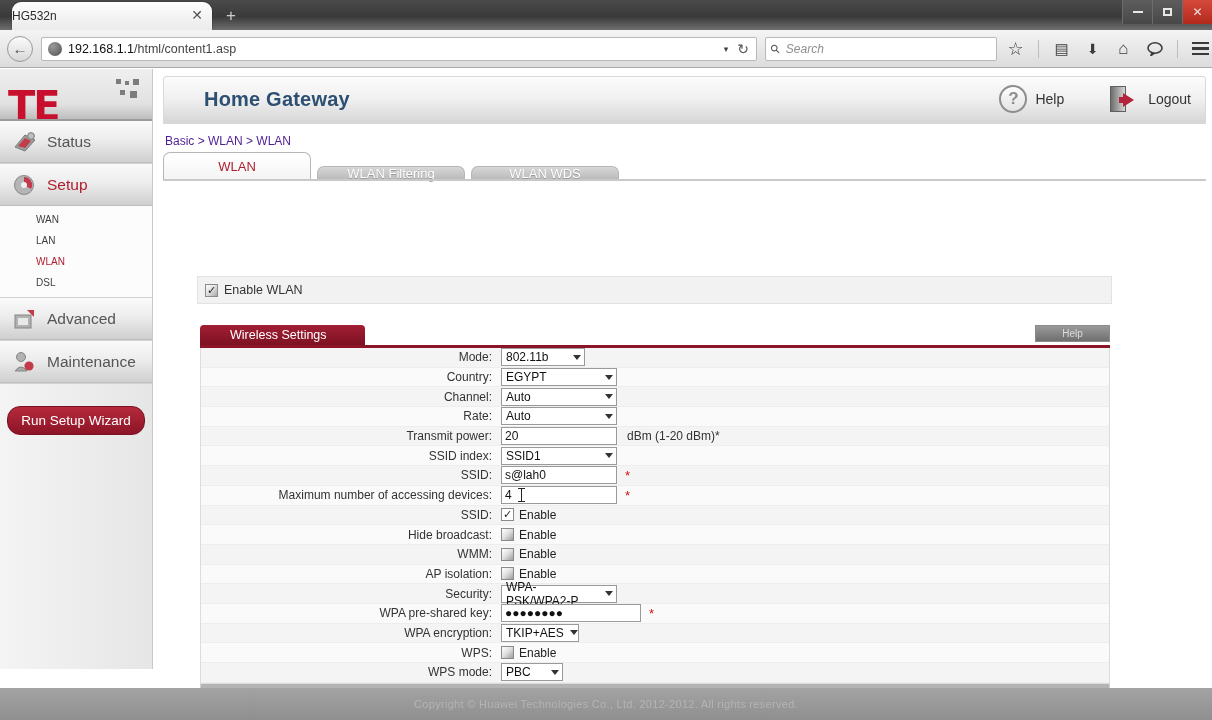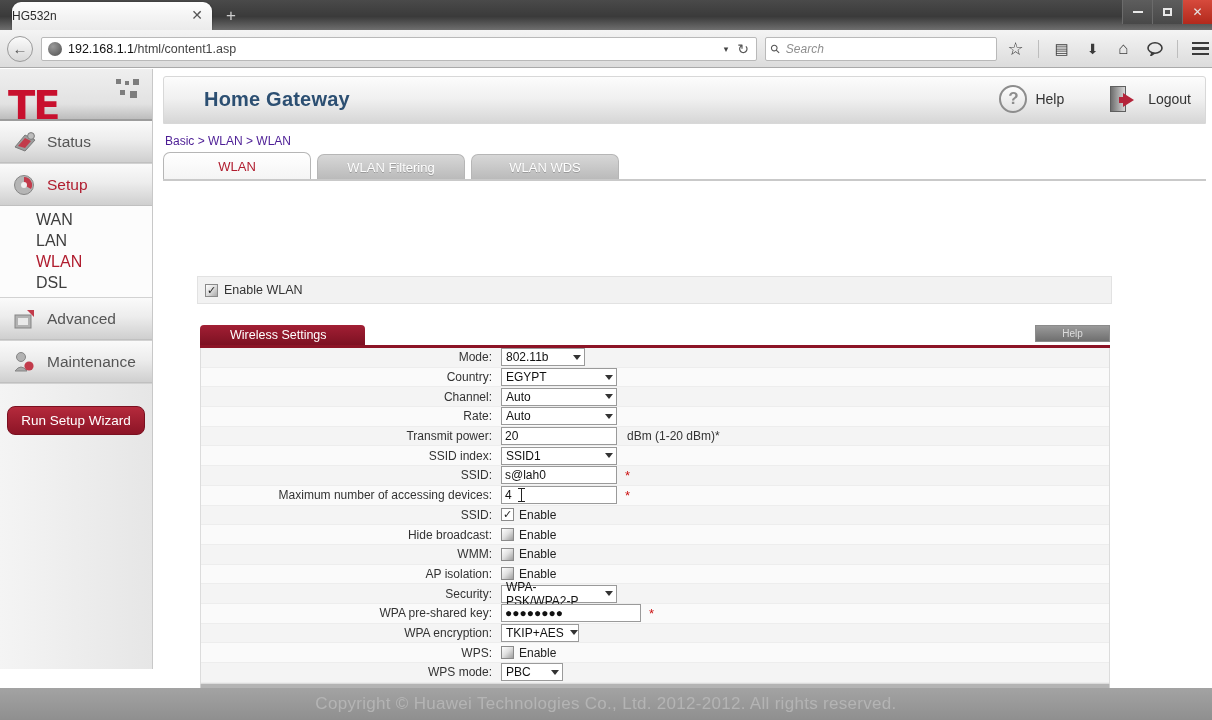--- a/index.html
+++ b/index.html
@@ -110,27 +110,27 @@
     border-bottom: 1px solid #c0c0c0; cursor: pointer;
   }
   .nav-main .ico {
     width: 26px; height: 24px; margin-right: 9px; flex: 0 0 auto; position: relative;
   }
   .nav-main .lbl { font-size: 15.5px; color: #555; }
   .nav-main.active .lbl { color: #b01c2e; }
   .sub { background: #fcfcfc; padding: 3px 0 4px 0; }
   .sub-item {
     height: 21px; display: flex; align-items: center; padding-left: 36px;
-    font-size: 16px; color: #3e3e3e; cursor: pointer;
+    font-size: 10px; color: #3e3e3e; cursor: pointer;
   }
   .sub-item.active { color: #b01c2e; }
   .wizard-wrap { padding: 22px 0 0 0; display: flex; justify-content: center; }
   .wizard {
     background: linear-gradient(to bottom,#b52a3c 0%,#8c1426 100%);
-    color: #fff; font-size: 13.5px; padding: 6px 13px; border-radius: 8px;
+    color: #fff; font-size: 13.5px; padding: 6px 13px; border-radius: 13px;
     border: 1px solid #7a1020; cursor: pointer; white-space: nowrap;
   }
 
   
   .content { position: absolute; left: 153px; top: 0; right: 0; height: 600px; }
   .topbar {
     position: absolute; left: 10px; top: 7px; right: 6px; height: 48px;
     background: linear-gradient(to bottom,#fcfcfc 0%,#f0f0f0 48%,#d6d6d6 100%);
     border: 1px solid #d8d8d8; border-radius: 3px 3px 0 0;
   }
@@ -152,21 +152,21 @@
     background: linear-gradient(to right,#6e6e6e,#d8d8d8); border: 1px solid #5f5f5f; }
   .logout-ico .arr { position: absolute; left: 13px; top: 7px; width: 0; height: 0;
     border-top: 7px solid transparent; border-bottom: 7px solid transparent; border-left: 11px solid #b4243a; }
   .logout-ico .arrstem { position: absolute; left: 9px; top: 11px; width: 7px; height: 6px; background: #b4243a; }
 
   .crumb { position: absolute; left: 12px; top: 65px; font-size: 12px; color: #4c1d95; }
 
   
   .tabs { position: absolute; left: 10px; top: 83px; display: flex; align-items: flex-end; }
   .tab {
-    width: 148px; height: 26px; margin-right: 6px;
+    width: 148px; height: 14px; margin-right: 6px;
     display: flex; align-items: center; justify-content: center;
     font-size: 13px; border-radius: 7px 7px 0 0; cursor: pointer;
     border: 1px solid #b6b6b6; border-bottom: none;
   }
   .tab.inactive { background: linear-gradient(to bottom,#d7d7d7,#b9b9b9); color: #fff; text-shadow: 0 1px 0 #9a9a9a; }
   .tab.active { background: linear-gradient(to bottom,#ffffff,#f4f4f4); color: #b01c2e; height: 28px; }
   .tabs-rule { position: absolute; left: 10px; top: 110px; right: 6px; height: 2px; background: #c9c9c9; }
 
   
   .enable-strip {
@@ -236,21 +236,21 @@
     background: linear-gradient(to bottom,#f2f2f2,#d5d5d5);
     border: 1px solid #7e7e7e; font-size: 12px; color: #333; cursor: pointer;
     display: flex; align-items: center; justify-content: center;
   }
 
   .footer {
     position: absolute; left: 0; bottom: 0; width: 1212px; height: 32px;
     background: linear-gradient(to bottom,#a3a3a3,#8f8f8f);
     display: flex; align-items: center; justify-content: center;
   }
-  .footer .cp { font-size: 17px; color: #b9b9b9; opacity: .85; letter-spacing: .3px; }
+  .footer .cp { font-size: 11px; color: #b9b9b9; opacity: .85; letter-spacing: .3px; }
 
   .caret-txt { font-size: 9px; color: #444; }
   .cursor-i {
     position: absolute; left: 521px; top: 419px; width: 1px; height: 14px; background: #222;
   }
   .cursor-i:before, .cursor-i:after {
     content: ""; position: absolute; left: -3px; width: 7px; height: 1px; background: #222;
   }
   .cursor-i:before { top: 0; } .cursor-i:after { bottom: 0; }
 </style>

